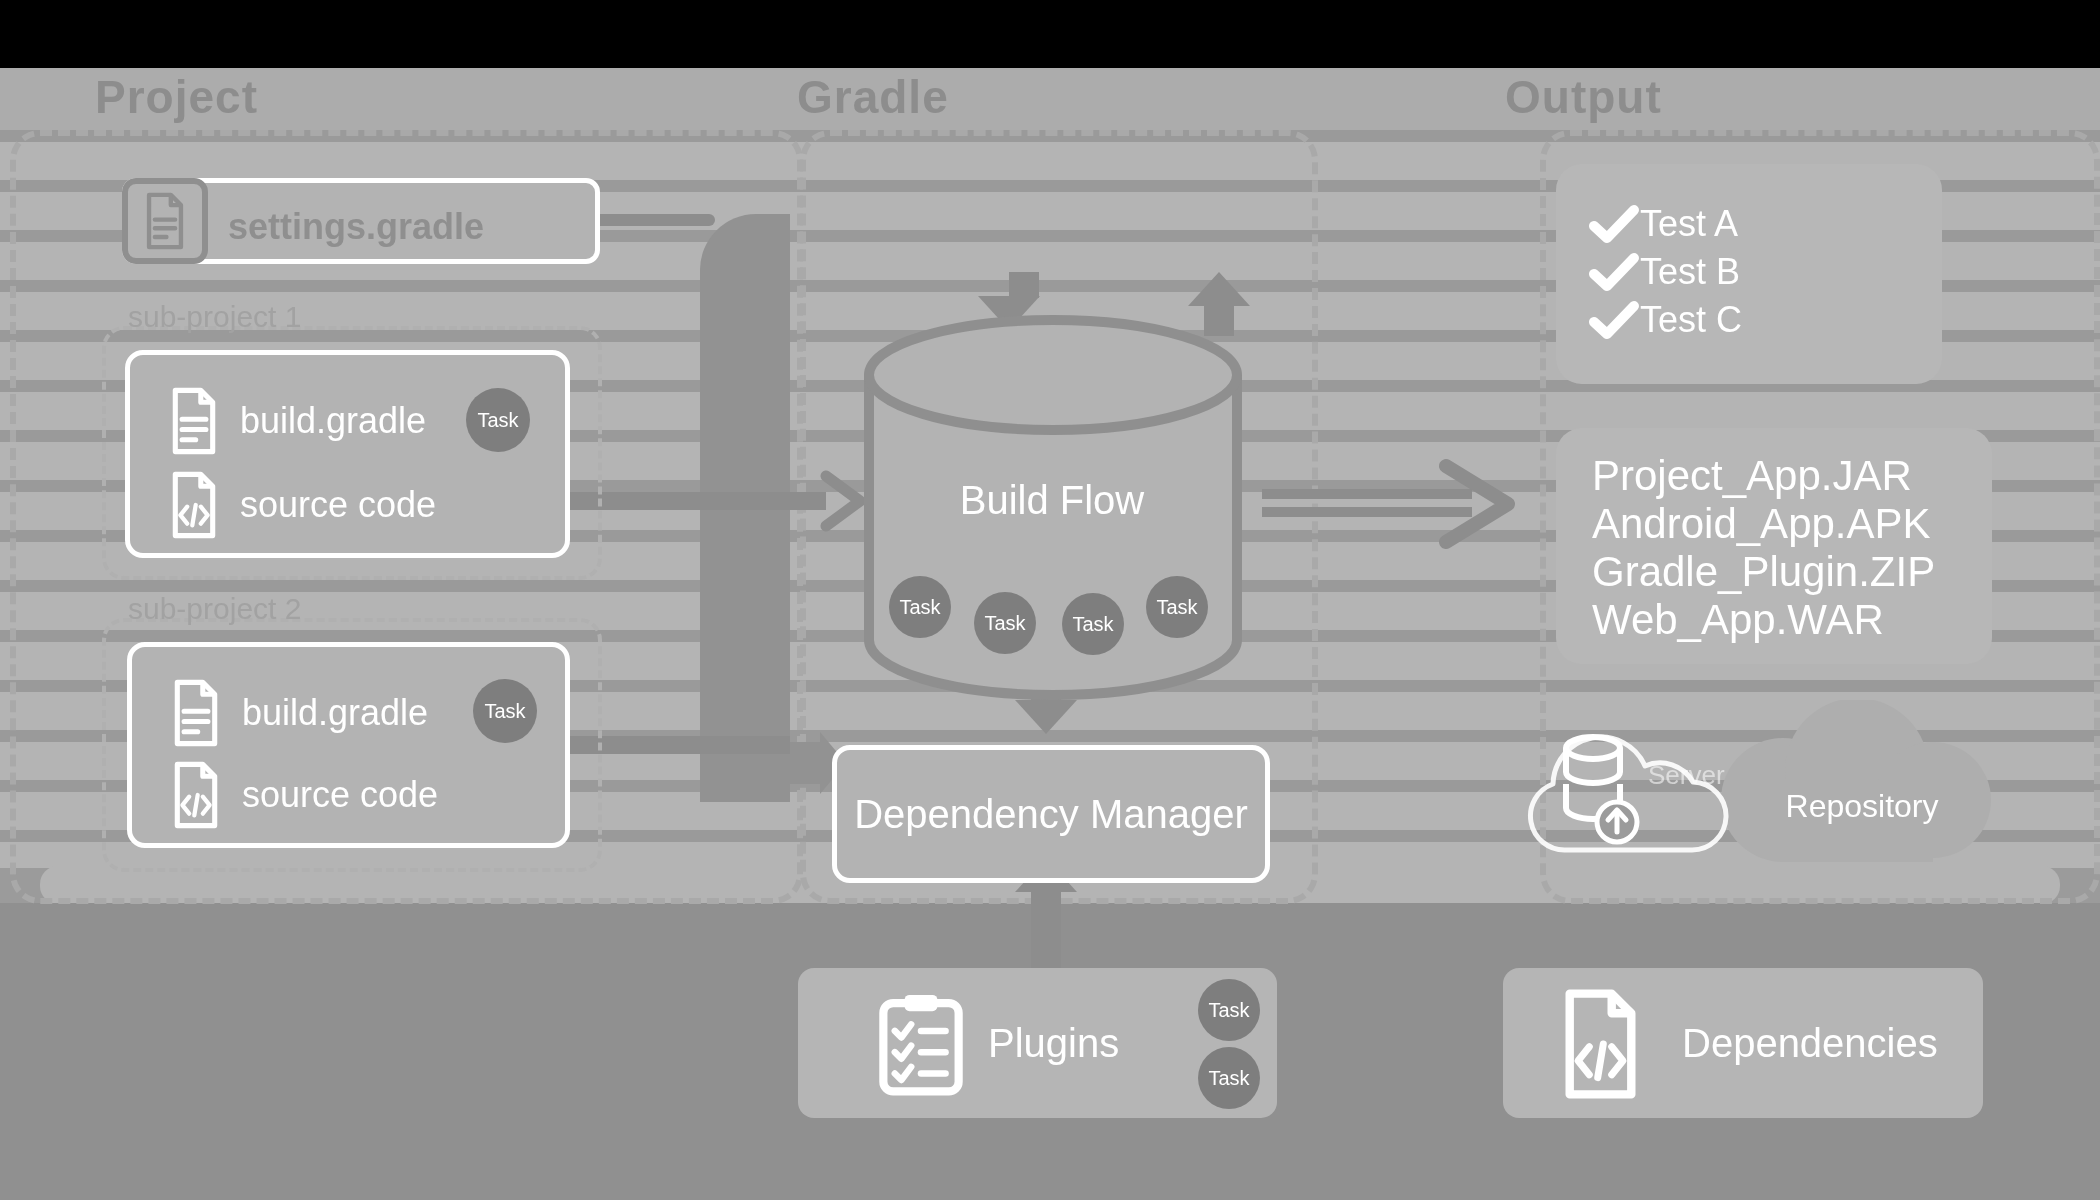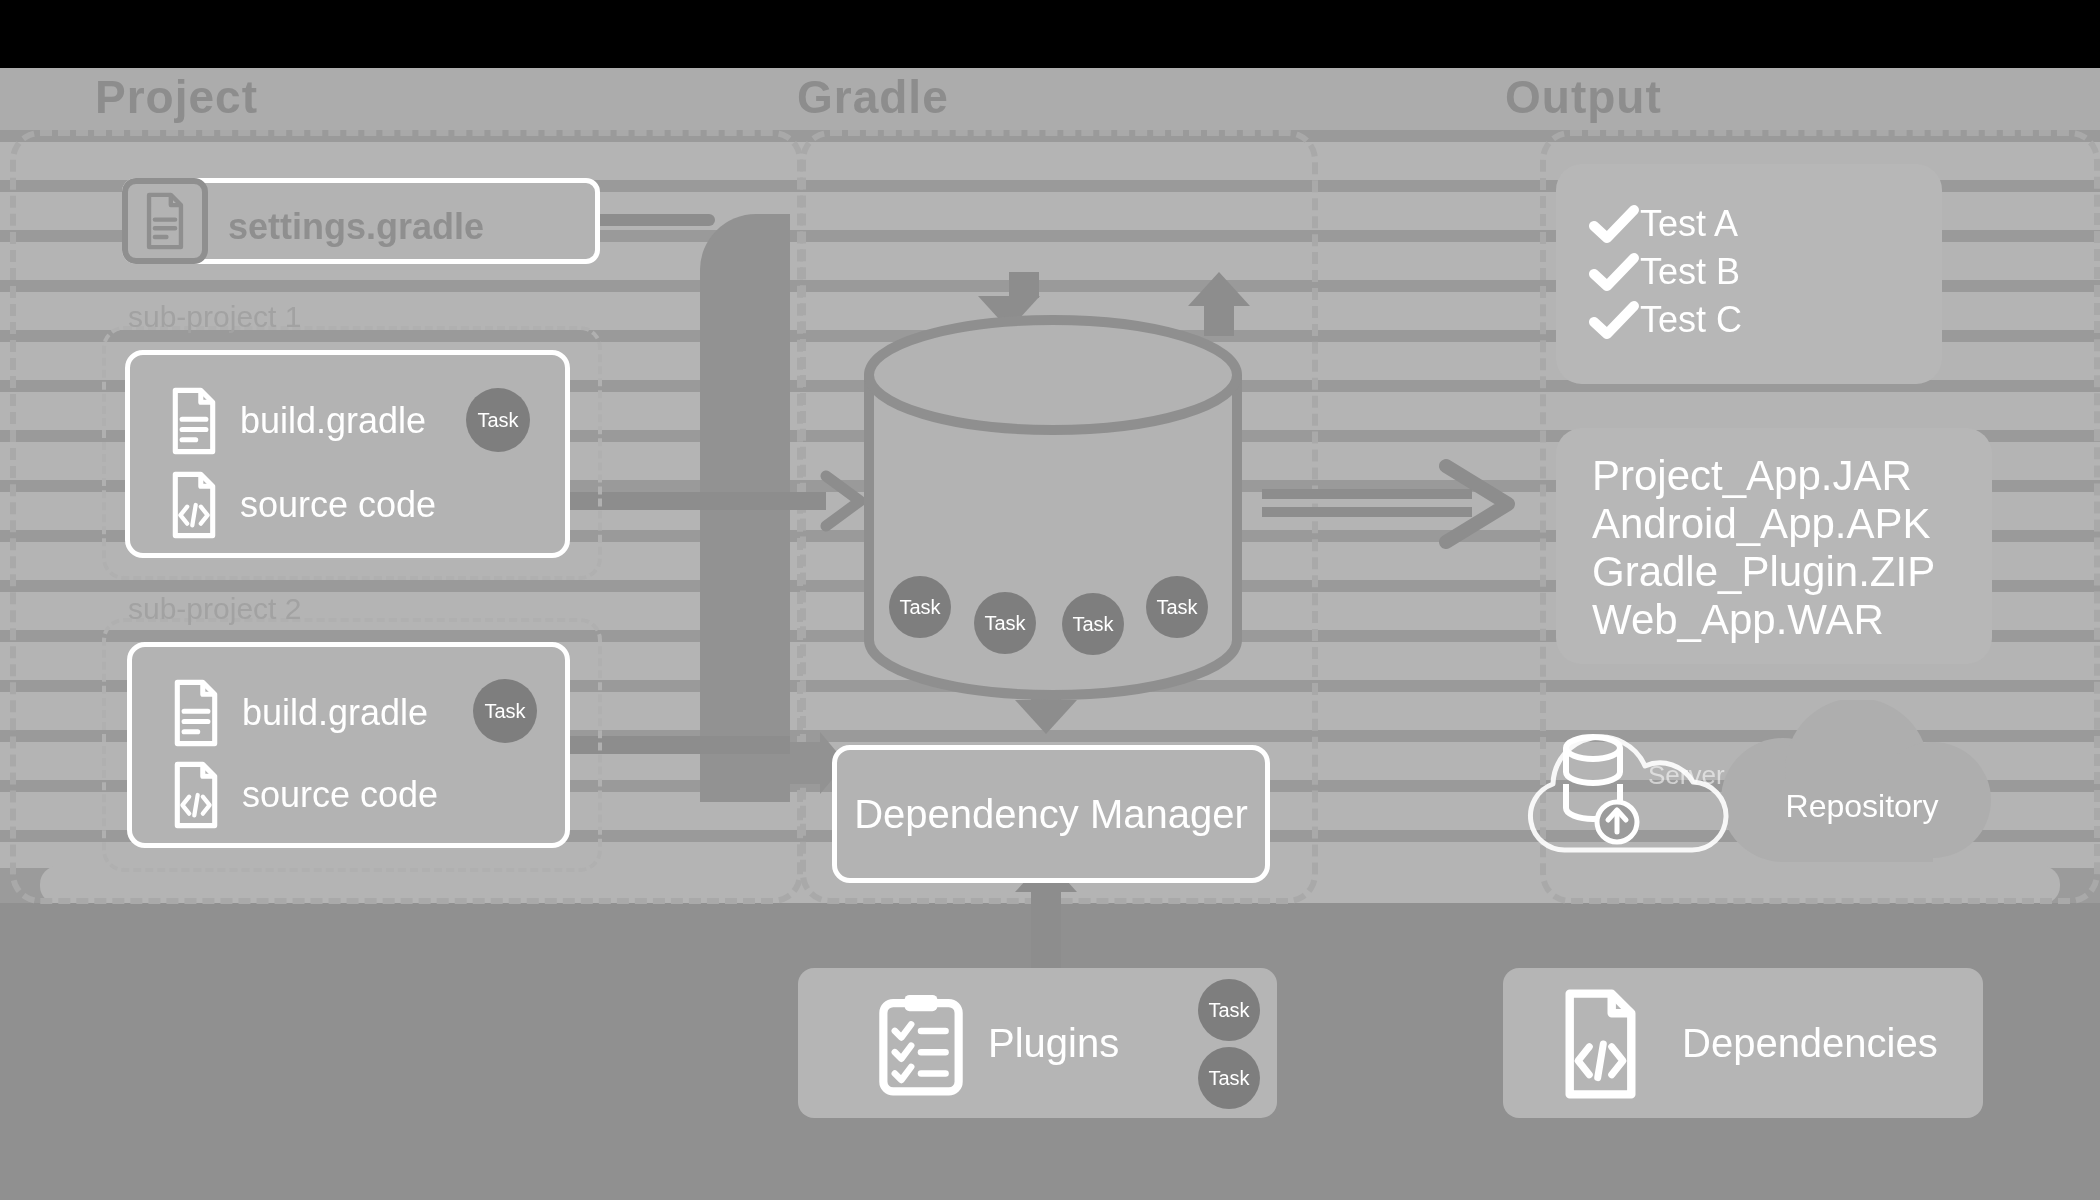--- a/index.html
+++ b/index.html
@@ -203,20 +203,21 @@
   <div class="abs task-circle" id="task-b2">Task</div>
 
 
   <svg class="abs" id="cyl" width="390" height="400" viewBox="0 0 390 400">
     <ellipse cx="195" cy="330" rx="184" ry="55" fill="#b3b3b3" stroke="#8f8f8f" stroke-width="10"></ellipse>
     <rect x="11" y="65" width="368" height="265" fill="#b3b3b3"></rect>
     <line x1="11" y1="65" x2="11" y2="330" stroke="#8f8f8f" stroke-width="10"></line>
     <line x1="379" y1="65" x2="379" y2="330" stroke="#8f8f8f" stroke-width="10"></line>
     <ellipse cx="195" cy="65" rx="184" ry="55" fill="#b3b3b3" stroke="#8f8f8f" stroke-width="10"></ellipse>
   </svg>
+  <div class="abs" id="buildflow-label">Build Flow</div>
   <div class="abs task-circle" id="task-c1">Task</div>
   <div class="abs task-circle" id="task-c2">Task</div>
   <div class="abs task-circle" id="task-c3">Task</div>
   <div class="abs task-circle" id="task-c4">Task</div>
 
   <div class="abs wbox" id="dm-box">
     <span class="boxlabel">Dependency Manager</span>
   </div>
 
   <div class="abs" id="tests-panel"></div>

